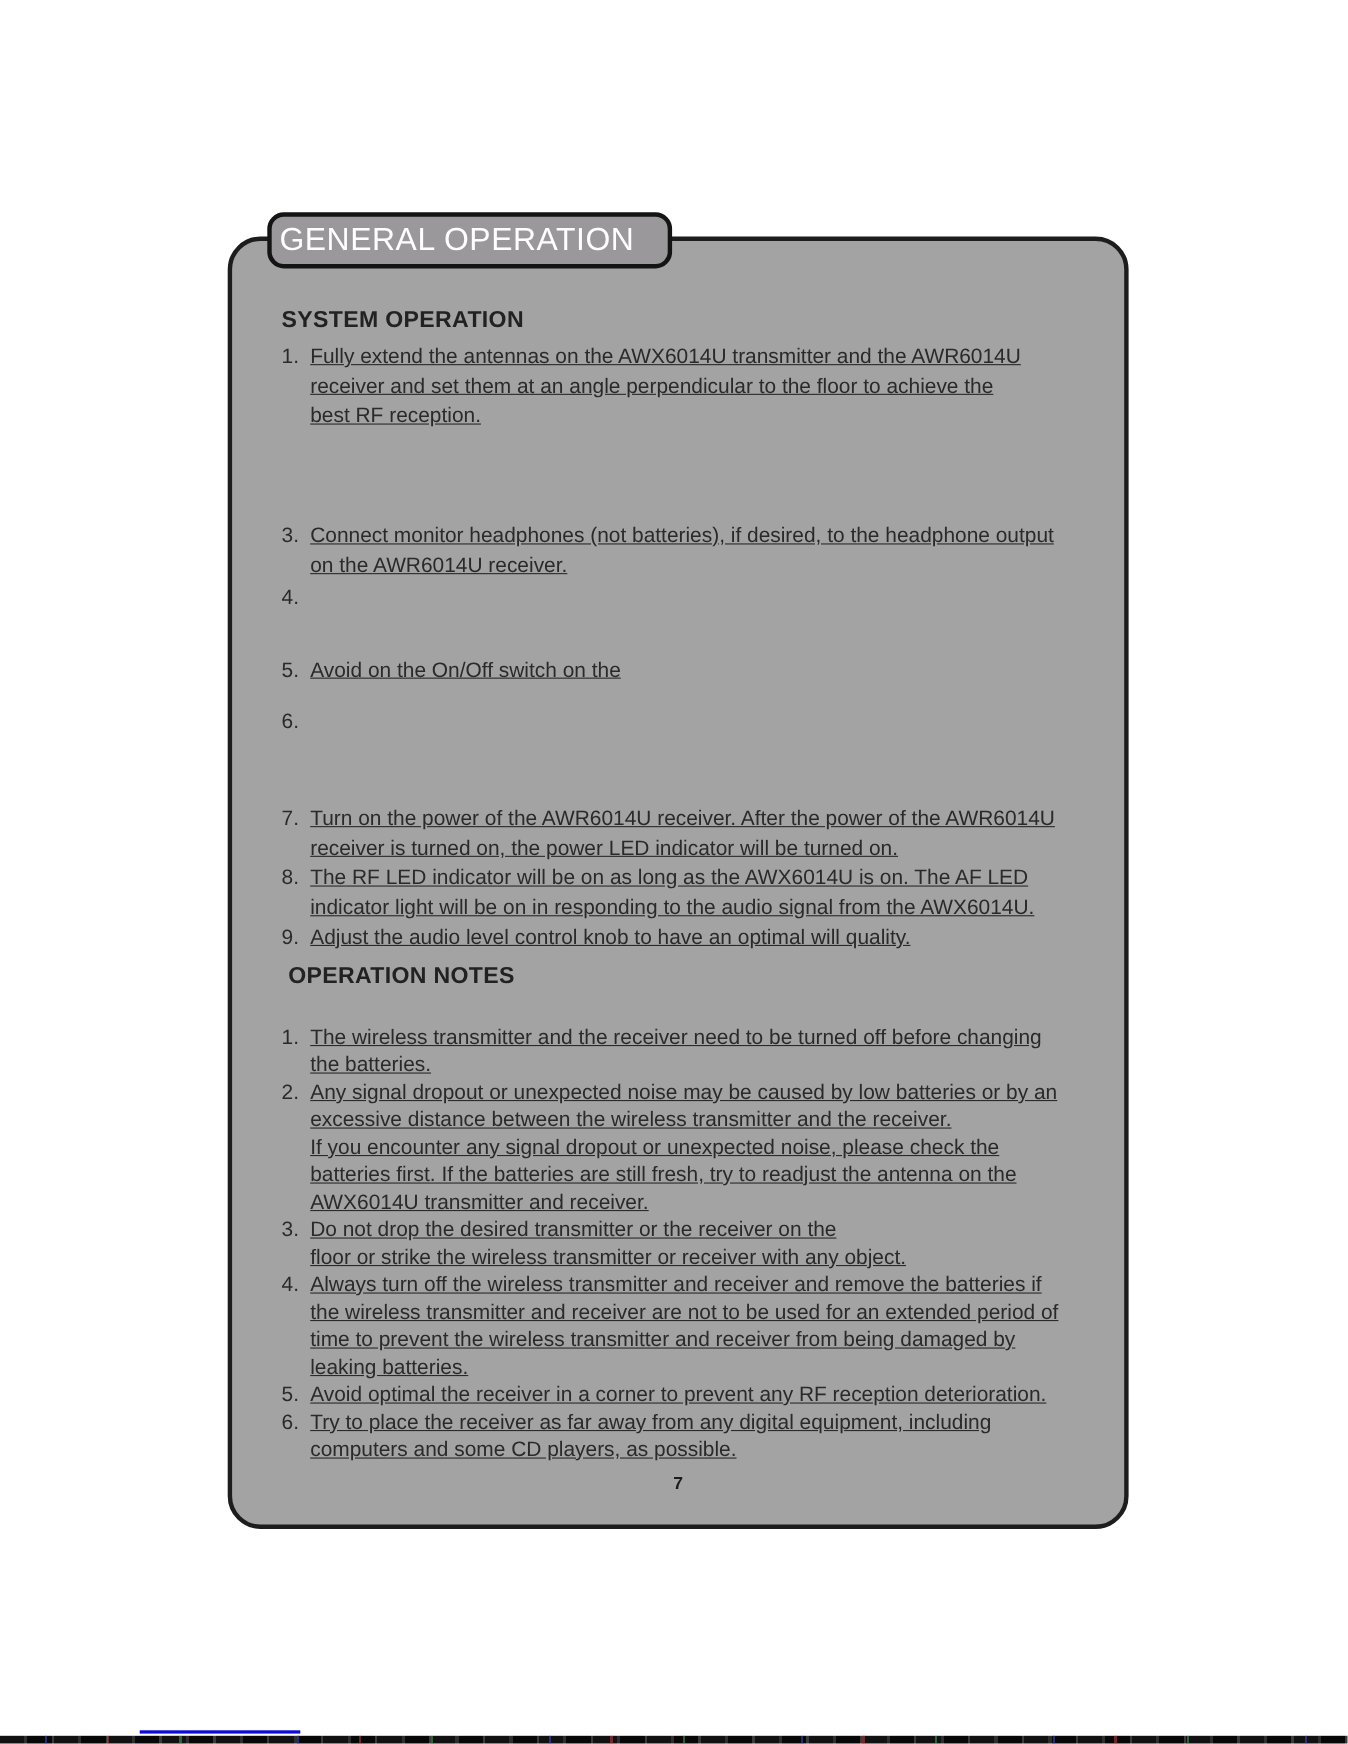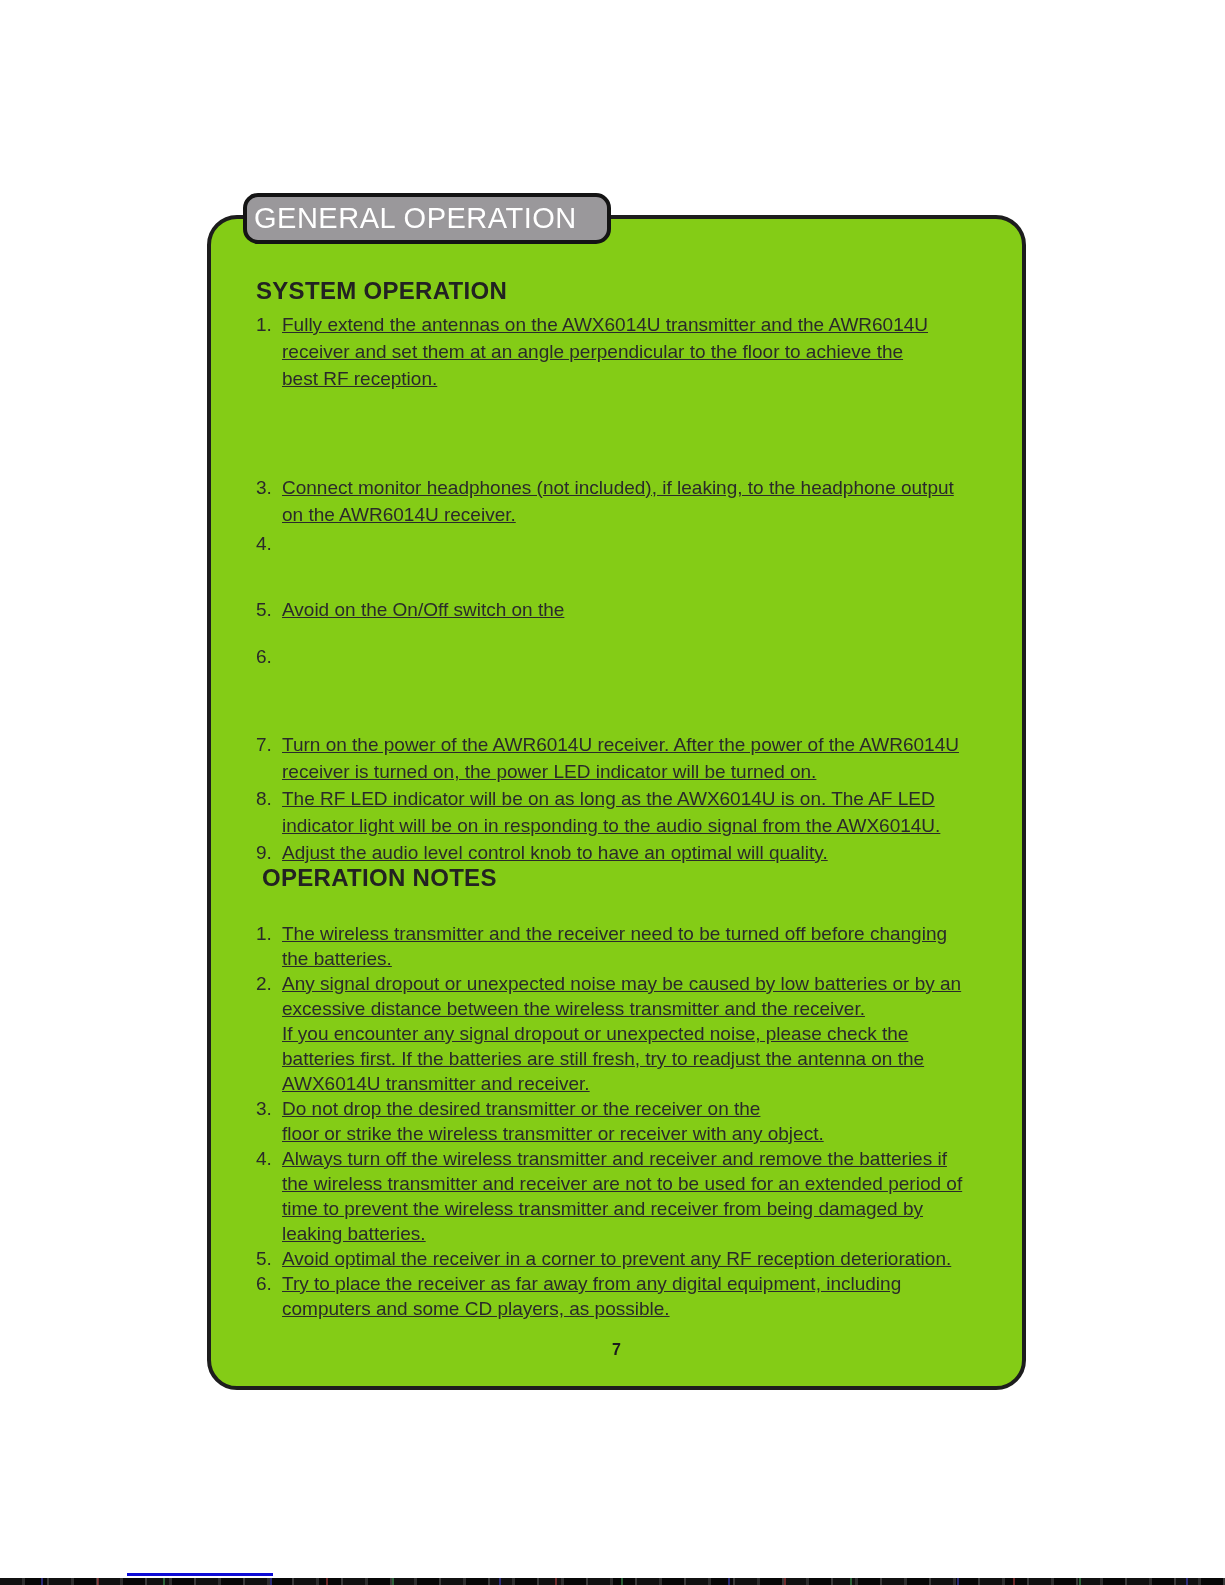--- a/index.html
+++ b/index.html
@@ -11,21 +11,21 @@
     color:#2a2a2a;
     overflow:hidden;
   }
   .content-box {
     position:absolute;
     left:207px; top:215px;
     width:819px; height:1175px;
     border:4px solid #1d1d1d;
     border-radius:30px;
     box-sizing:border-box;
-    background:#84cc16;
+    background:#a3a3a3;
   }
   .badge {
     position:absolute;
     left:32px; top:-26px;
     width:368px; height:51px;
     background:#9a989b;
     border:4px solid #141414;
     border-radius:15px;
     box-sizing:border-box;
     display:flex;
@@ -39,27 +39,27 @@
     white-space:nowrap;
   }
   .box-inner {
     position:absolute;
     left:0; top:0; right:0;
     padding:60px 38px 0 45px;
     box-sizing:border-box;
   }
   .section-heading {
     margin:0;
-    font-size:24px;
+    font-size:21px;
     font-weight:bold;
     color:#222222;
     letter-spacing:0.3px;
     line-height:24px;
   }
-  .heading-notes { padding-left:6px; }
+  .heading-notes { margin-top:10px; padding-left:6px; }
   .list { margin:0; padding:0; }
   .item {
     display:flex;
     align-items:flex-start;
     font-size:19px;
     line-height:27px;
   }
   .notes .item { line-height:25px; }
   .num {
     flex:0 0 26px;
@@ -122,21 +122,21 @@
 
     <div class="list system">
       <div class="item i1">
         <span class="num">1.</span>
         <span class="txt">Fully extend the antennas on the AWX6014U transmitter and the AWR6014U
 receiver and set them at an angle perpendicular to the floor to achieve the
 best RF reception.</span>
       </div>
       <div class="item i3">
         <span class="num">3.</span>
-        <span class="txt">Connect monitor headphones (not included), if leaking, to the headphone output
+        <span class="txt">Connect monitor headphones (not batteries), if desired, to the headphone output
 on the AWR6014U receiver.</span>
       </div>
       <div class="item i4">
         <span class="num">4.</span>
         <span class="txt"></span>
       </div>
       <div class="item i5">
         <span class="num">5.</span>
         <span class="txt">Avoid on the On/Off switch on the</span>
       </div>

